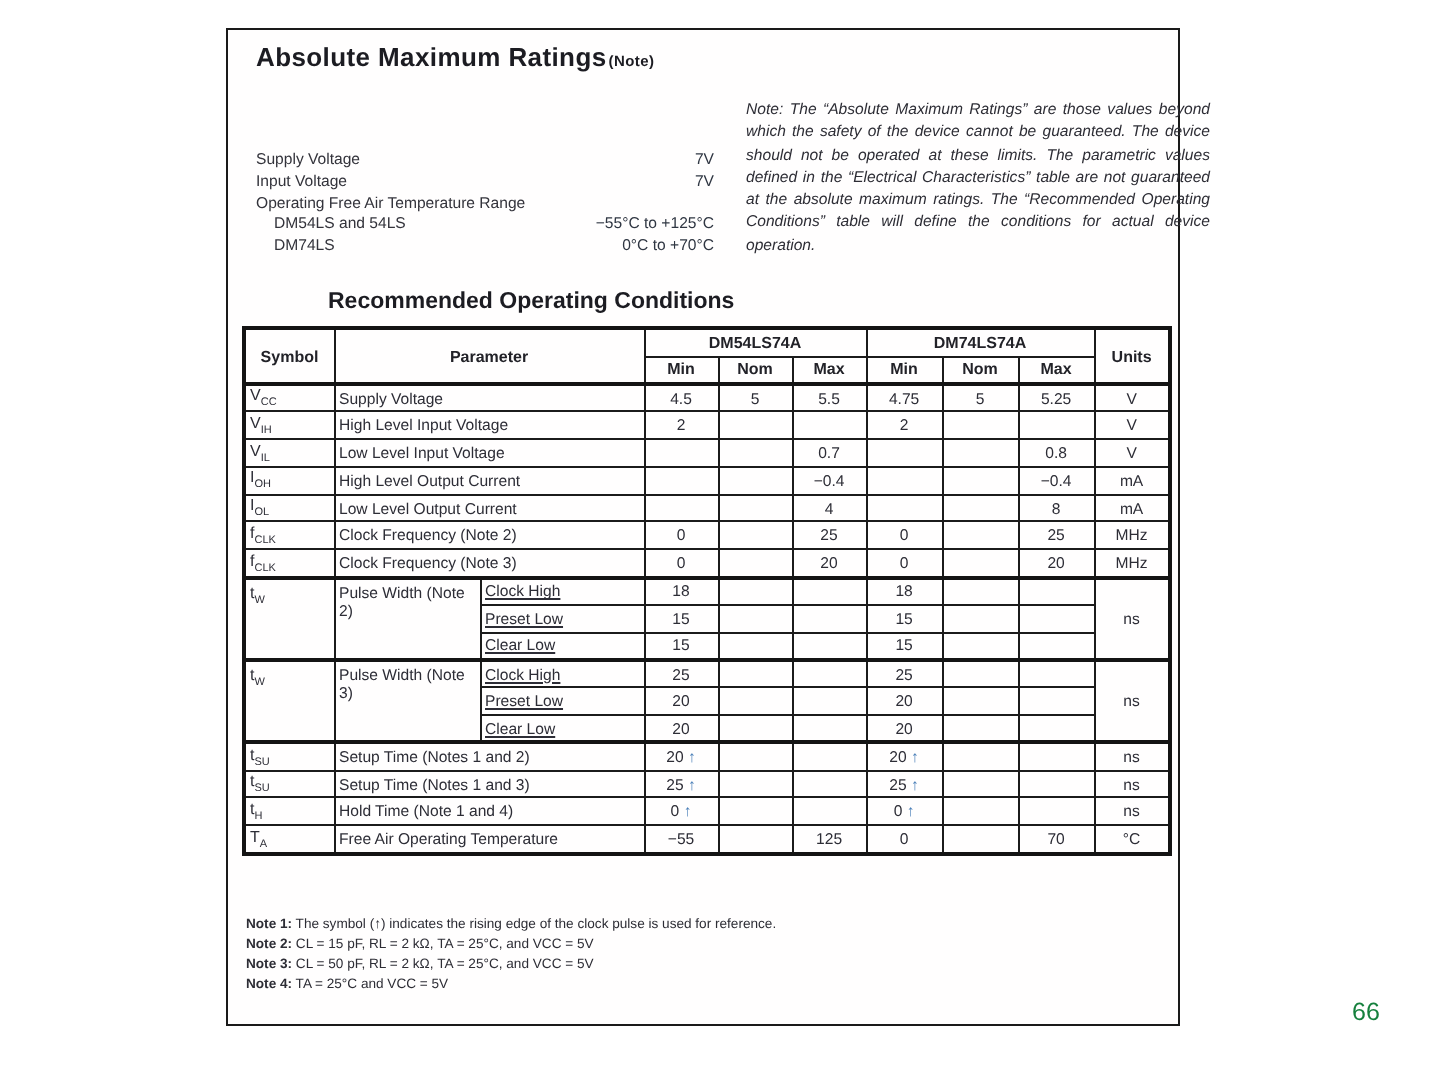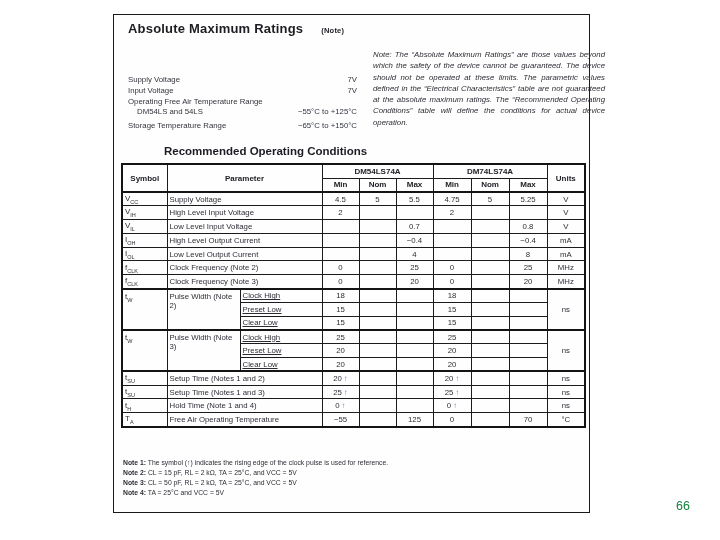--- a/index.html
+++ b/index.html
@@ -10,21 +10,21 @@
   }
   .slide { position:relative; width:720px; height:540px; background:#ffffff; overflow:hidden; }
 
   .scan-box {
     position:absolute; left:113px; top:14px; width:477px; height:499px;
     border:1.5px solid #1a1a1a; background:#fffefe;
   }
 
   
   .amr-title { position:absolute; left:14px; top:6px; font-size:13px; font-weight:bold; letter-spacing:0.2px; color:#1c1c22; white-space:nowrap; }
-  .amr-title .note-small { font-size:7.5px; font-weight:bold; margin-left:18px; }
+  .amr-title .note-small { font-size:7.5px; font-weight:bold; margin-left:1px; }
   .amr-intro { position:absolute; left:14px; top:25px; width:227px; font-size:7.8px; font-weight:bold; line-height:11px; text-align:justify; margin:0; color:#2a2a32; }
   .amr-list { position:absolute; left:14px; top:60px; width:229px; font-size:7.8px; color:#33333b; }
   .amr-row { display:flex; justify-content:space-between; line-height:10.8px; }
   .amr-row.indent { padding-left:9px; }
   .amr-row.gap { margin-top:3px; }
   .amr-row .val-txt { white-space:nowrap; color:#2f3642; }
   .amr-note { position:absolute; left:247px; top:22px; width:232px; font-size:7.8px; font-style:italic; line-height:11.3px; text-align:justify; margin:12px; color:#2d2d35; }
 
   
   .roc-title { position:absolute; left:8px; top:130px; font-size:11.5px; font-weight:bold; margin:0; color:#1c1c22; white-space:nowrap;padding-left:42px; }
@@ -70,23 +70,23 @@
           <span class="val-txt">7V</span>
         </div>
         <div class="amr-row">
           <span class="lbl">Operating Free Air Temperature Range</span>
           <span class="val-txt"></span>
         </div>
         <div class="amr-row indent">
           <span class="lbl">DM54LS and 54LS</span>
           <span class="val-txt">−55°C to +125°C</span>
         </div>
-        <div class="amr-row gap">
-          <span class="lbl">Storage Temperature Range</span>
-          <span class="val-txt">−65°C to +150°C</span>
+        <div class="amr-row indent">
+          <span class="lbl">DM74LS</span>
+          <span class="val-txt">0°C to +70°C</span>
         </div>
       </div>
 
     <p class="amr-note">Note: The “Absolute Maximum Ratings” are those values beyond which the safety of the device cannot be guaranteed. The device should not be operated at these limits. The parametric values defined in the “Electrical Characteristics” table are not guaranteed at the absolute maximum ratings. The “Recommended Operating Conditions” table will define the conditions for actual device operation.</p>
 
     <h2 class="roc-title">Recommended Operating Conditions</h2>
 
     <table class="roc-table">
       <colgroup>
         <col style="width:45px">

